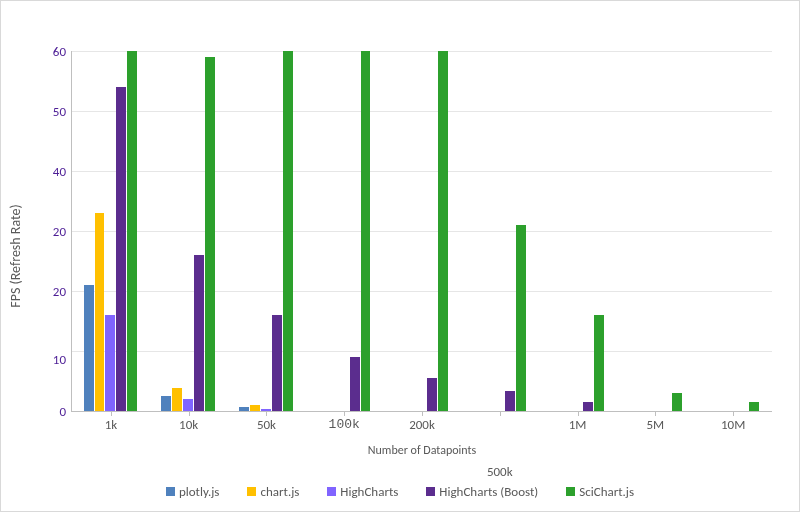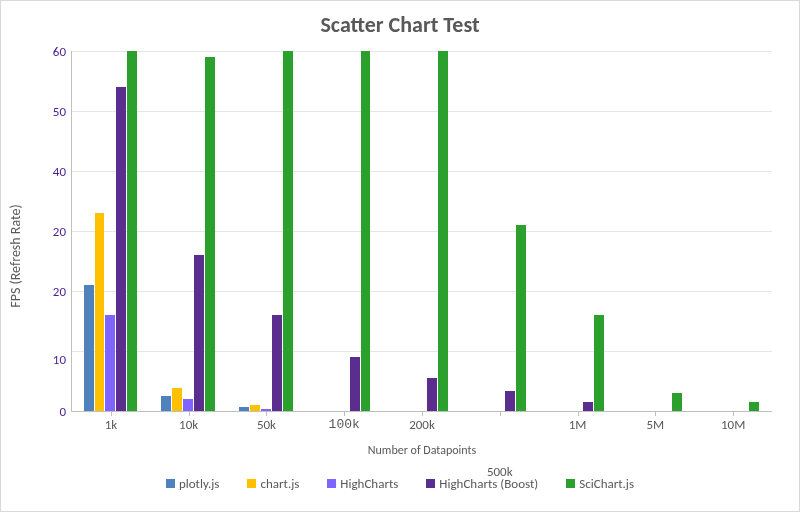--- a/index.html
+++ b/index.html
@@ -98,38 +98,37 @@
     position: absolute;
     bottom: 12px;
     left: 0;
     width: 100%;
     text-align: center;
     font-size: 13px;
     color: #595959;
   }
   .legend-item {
     display: inline-block;
-    margin: 8px 14px;
+    margin: 0 14px;
   }
   .legend-swatch {
     display: inline-block;
     width: 9px;
     height: 9px;
     margin-right: 4px;
     vertical-align: middle;
   }
   .legend-label {
     vertical-align: middle;
   }
 </style>
 </head>
 <body>
 
 <div class="chart-container">
-  <div class="title">Scatter Chart Test</div>
 
   <div class="y-axis-label">FPS (Refresh Rate)</div>
 
   <div class="plot-area" id="plot-area">
     <div class="x-axis-label">Number of Datapoints</div>
   <div class="y-tick-label" style="top: 360px;">0</div>
       <div class="gridline" style="top: 300px;"></div>
       <div class="y-tick-label" style="top: 300px; margin-top: 8px;">10</div>
       <div class="gridline" style="top: 240px;"></div>
       <div class="y-tick-label" style="top: 240px;">20</div>

